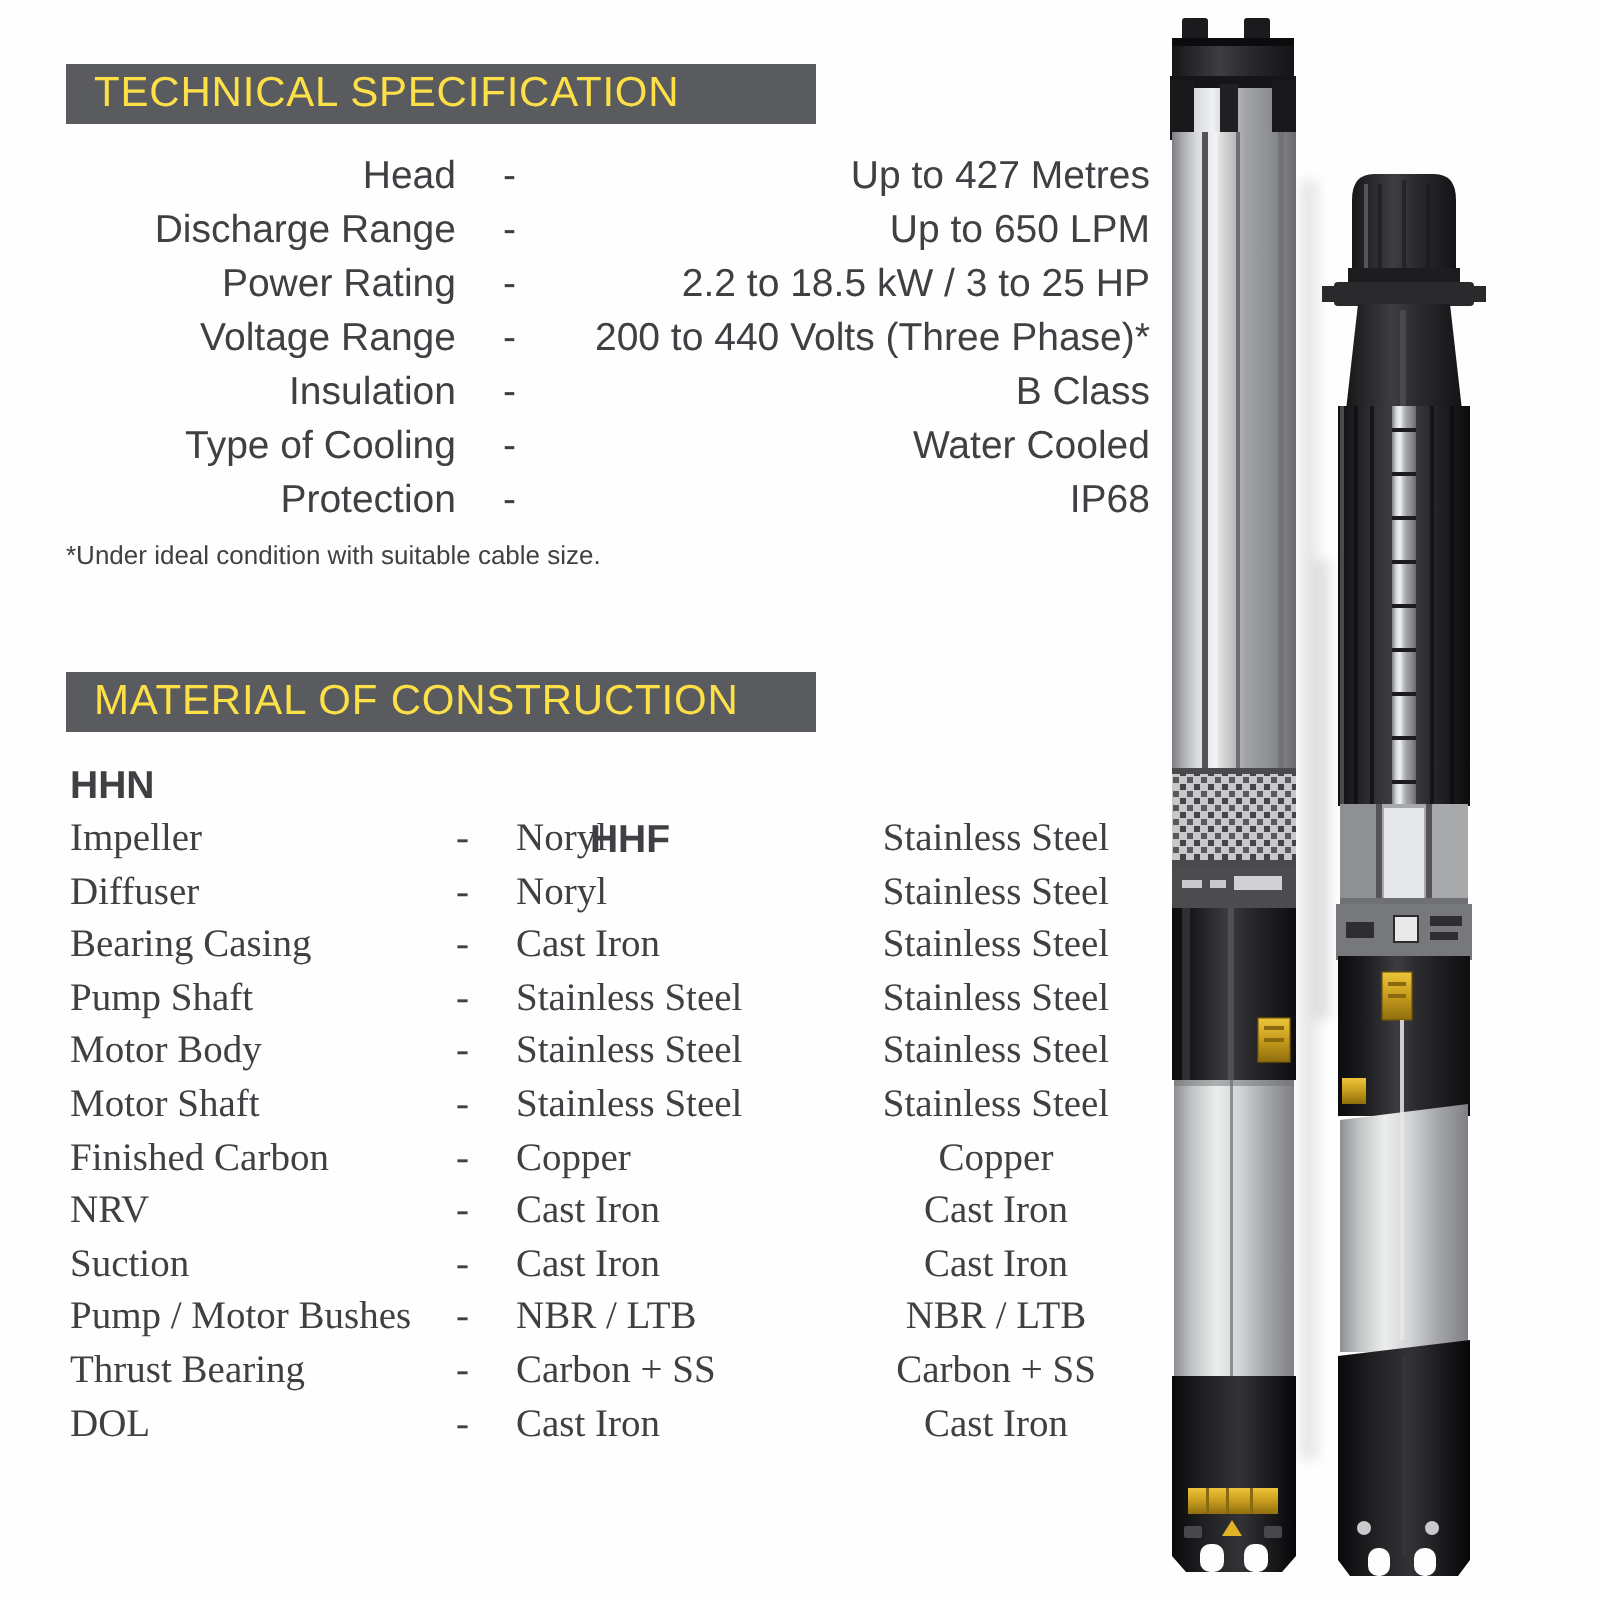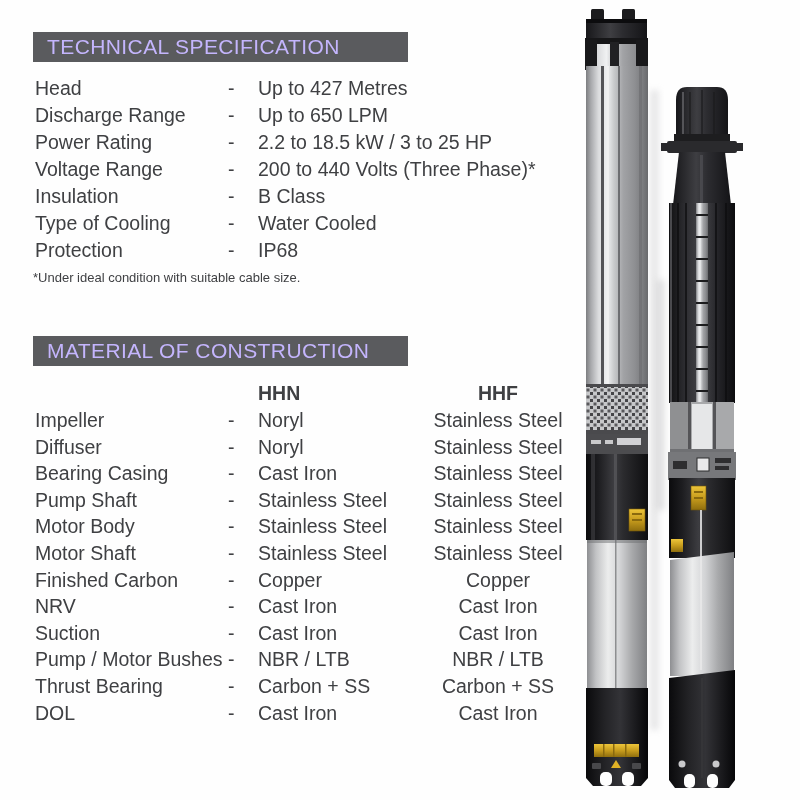--- a/index.html
+++ b/index.html
@@ -2,36 +2,36 @@
 <html><head>
 <meta charset="utf-8">
 <style>
   html,body{margin:0;padding:0;background:#ffffff;}
   .page{
     position:relative;width:800px;height:800px;overflow:hidden;
     background:#fefefe;font-family:"Liberation Sans", sans-serif;color:#3f4043;
   }
   .banner{
     position:absolute;left:33px;width:375px;height:30px;box-sizing:border-box;
-    background:#5a5b5e;color:#c4b5fd;font-size:21px;line-height:30px;
+    background:#5a5b5e;color:#fde047;font-size:21px;line-height:30px;
     padding-left:14px;letter-spacing:0.4px;white-space:nowrap;
   }
   #banner-tech{top:32px;}
   #banner-material{top:336px;}
 
   .spec-table{position:absolute;left:35px;top:75px;width:540px;}
-  .row{display:flex;height:27px;line-height:27px;font-size:19.5px;white-space:nowrap;}
+  .row{display:flex;height:27px;line-height:27px;font-size:19.5px;white-space:nowrap;text-align:right;}
   .c-label{width:193px;}
   .c-dash{width:30px;}
   .c-value{flex:1;}
   .footnote{height:27px;line-height:27px;font-size:13px;margin-left:-2px;white-space:nowrap;}
 
   .material-table{position:absolute;left:35px;top:380px;width:560px;}
-  .m-head{display:flex;height:27px;line-height:27px;font-size:19.5px;font-weight:bold;white-space:nowrap;}
-  .m-row{display:flex;height:26.6px;line-height:26.6px;font-size:19.5px;white-space:nowrap;}
+  .m-head{display:flex;height:27px;line-height:27px;font-size:19.5px;font-weight:bold;white-space:nowrap;flex-direction:column;}
+  .m-row{display:flex;height:26.6px;line-height:26.6px;font-size:19.5px;white-space:nowrap;font-family:Liberation Serif, serif;}
   .c-hhn{width:143px;}
   .c-hhf{flex:1;text-align:center;}
 
   .photo-wrap{position:absolute;left:555px;top:0;width:245px;height:800px;}
 </style>
 </head>
 <body>
 
 <div class="page">
 

